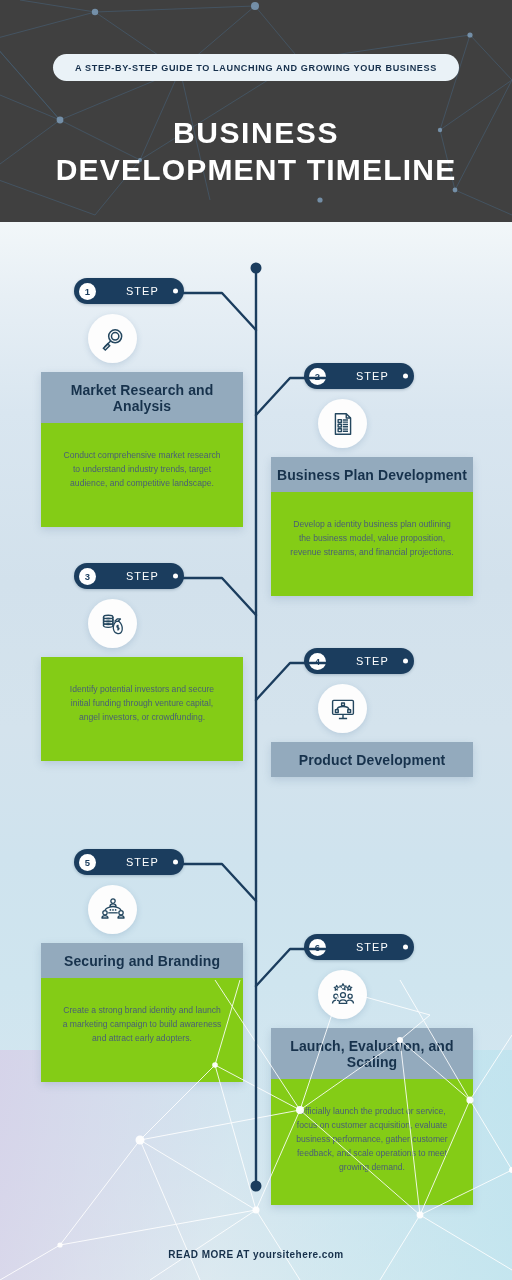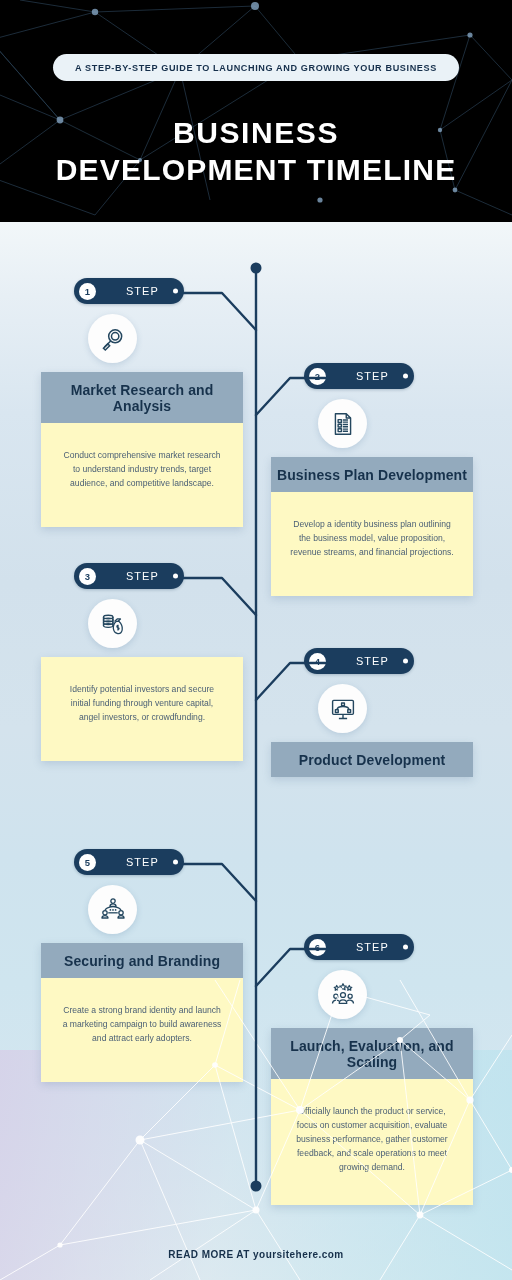--- a/index.html
+++ b/index.html
@@ -7,21 +7,21 @@
   body {
     font-family:"Liberation Sans", sans-serif;
     background:#dfe9f1;
     overflow:hidden;
     position:relative;
   }
 
   
   .header {
     position:absolute; left:0; top:0; width:512px; height:222px;
-    background:#000000;
+    background:#404040;
     overflow:hidden;
   }
   .header-net { position:absolute; inset:0; }
   .header-inner {
     position:relative; z-index:3;
     width:100%; height:100%;
     display:flex; flex-direction:column; align-items:center;
     padding-top:54px;
   }
   .kicker {
@@ -132,21 +132,21 @@
   .card-head {
     background:#93aabd;
     color:#17324c;
     font-size:14px;
     font-weight:bold;
     text-align:center;
     padding:10px 6px 9px;
     letter-spacing:.1px;
   }
   .card-body {
-    background:#fef9c3;
+    background:#84cc16;
     color:#4a5f75;
     font-size:8.6px;
     line-height:1.62;
     text-align:center;
     padding:26px 19px 30px;
     min-height:104px;
   }
 
   
   .footer {

